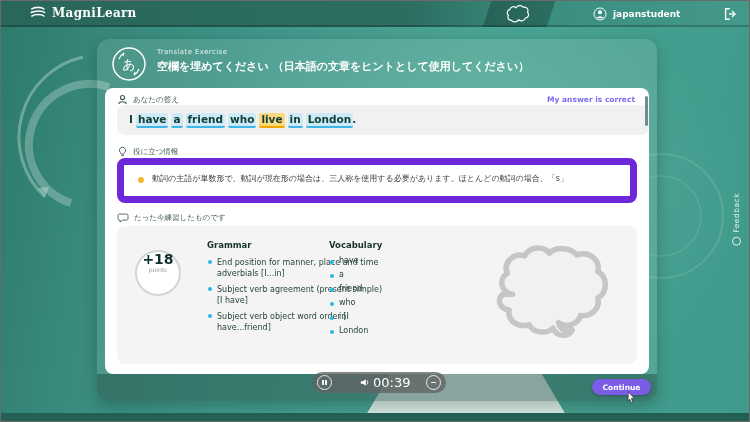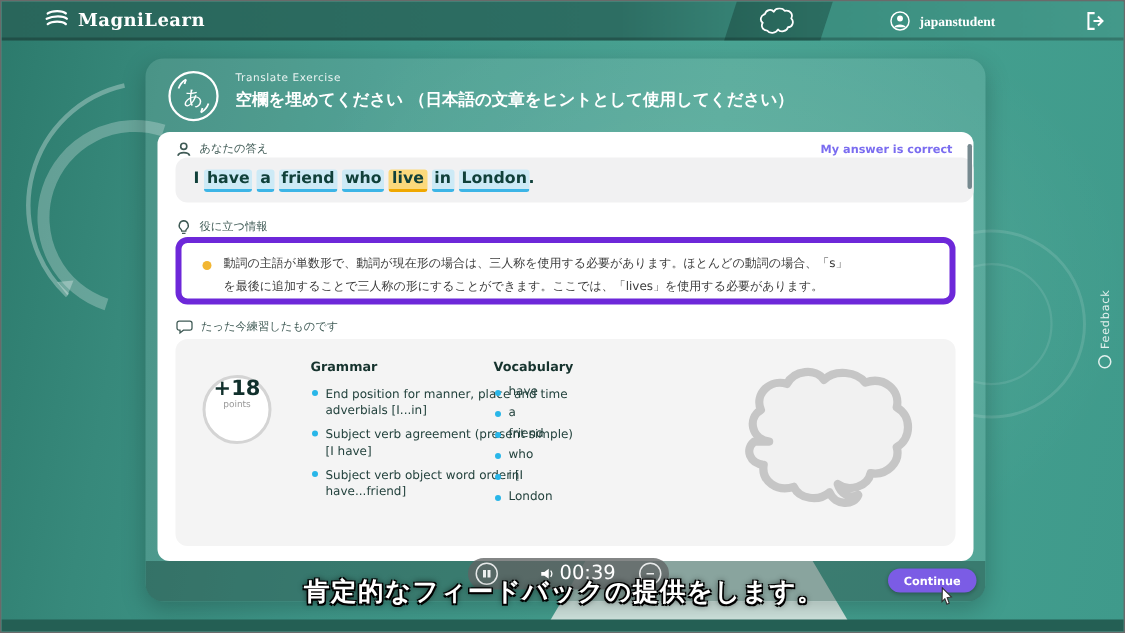--- a/index.html
+++ b/index.html
@@ -16,47 +16,47 @@
     clip-path:polygon(13% 0,87% 0,100% 100%,0 100%);}
   .bottom-strip{position:absolute;left:0;bottom:0;width:750px;height:8px;background:#245f54;z-index:7;}
   
   .topbar{position:absolute;left:0;top:0;width:750px;height:26px;z-index:8;
     background:linear-gradient(90deg,#29665b 0%,#2d6e63 55%,#3b8e7f 72%,#43998a 100%);
     border-bottom:2px solid rgba(0,0,0,.22);box-sizing:border-box;}
   .brand{position:absolute;left:28px;top:4px;display:flex;align-items:center;gap:6px;}
   .brand-name{color:#fff;font-family:"DejaVu Serif","Liberation Serif",serif;font-weight:700;font-size:12px;letter-spacing:.3px;}
   .brain-tab{position:absolute;left:486px;top:0;width:64px;height:26px;background:rgba(8,38,32,.32);transform:skewX(-18deg);}
   .brain-tab-icon{position:absolute;left:504px;top:4px;}
-  .user{position:absolute;left:592px;top:0;height:26px;display:flex;align-items:center;gap:6px;font-family:Liberation Serif, serif;}
+  .user{position:absolute;left:592px;top:0;height:26px;display:flex;align-items:center;gap:6px;}
   .user-name{color:#fff;font-size:9px;font-weight:600;}
   .logout{position:absolute;left:722px;top:6px;cursor:pointer;}
   
   .feedback-tab{position:absolute;left:731px;top:192px;writing-mode:vertical-rl;transform:rotate(180deg);
     display:flex;align-items:center;gap:4px;color:rgba(255,255,255,.85);font-size:7.5px;letter-spacing:.5px;cursor:pointer;}
   .feedback-dot{width:7px;height:7px;border:1px solid rgba(255,255,255,.85);border-radius:50%;}
   
   .card{position:absolute;left:96px;top:38px;width:560px;height:362px;border-radius:12px;overflow:hidden;
     background:rgba(255,255,255,.10);box-shadow:0 5px 16px rgba(0,0,0,.22);z-index:3;}
   .card-header{position:absolute;left:0;top:0;right:0;height:49px;}
   .hdr-icon{position:absolute;left:14px;top:7px;}
   .hdr-type{position:absolute;left:60px;top:9px;color:rgba(255,255,255,.88);font-size:7px;letter-spacing:.4px;}
   .hdr-instruction{position:absolute;left:60px;top:20px;color:#fff;font-size:11px;font-weight:700;}
   .panel{position:absolute;left:8px;top:49px;width:544px;height:286px;background:#fff;border-radius:8px;}
-  .sec-label{position:absolute;display:flex;gap:5px;color:#3f5a55;font-size:7.5px;}
+  .sec-label{position:absolute;display:flex;align-items:center;gap:5px;color:#3f5a55;font-size:7.5px;}
   .answer-label{left:12px;top:6px;}
   .answer-status{position:absolute;right:14px;top:7px;color:var(--link-purple,#7a6cf0);font-size:7.5px;font-weight:600;cursor:pointer;}
   .answer-box{position:absolute;left:12px;top:17px;width:532px;height:30px;background:#f1f1f2;border-radius:8px;}
   .sentence{position:absolute;left:12px;top:8px;font-size:10.5px;font-weight:600;color:#10403a;}
   .w{display:inline-block;margin-right:3px;padding:0 2px 1px;border-bottom:2.5px solid transparent;border-radius:2px;}
   .w.none{padding:0 0 1px;background:none;}
   .w.punct{margin-left:-4px;padding:0;}
   .w.correct{background:var(--correct-highlight,#cdeaf6);border-bottom-color:var(--correct-underline,#3db5e6);}
   .w.error{background:var(--error-highlight,#fbd97c);border-bottom-color:var(--error-underline,#f0a800);}
   .info-label{left:12px;top:58px;}
-  .info-box{position:absolute;left:12px;top:70px;width:520px;height:45px;border:4px solid #6d28d9;border-radius:8px;background:#fff;box-sizing:border-box;}
+  .info-box{position:absolute;left:12px;top:70px;width:520px;height:45px;border:7px solid #6d28d9;border-radius:8px;background:#fff;box-sizing:border-box;}
   .tip-dot{position:absolute;left:14px;top:12px;width:6px;height:6px;border-radius:50%;background:var(--tip-bullet-yellow,#f2b632);}
   .tip-text{position:absolute;left:28px;top:6px;right:16px;font-size:8px;line-height:15px;color:#3c3c3c;}
   .practiced-label{left:12px;top:125px;}
   .practiced-box{position:absolute;left:12px;top:138px;width:520px;height:138px;background:#f4f4f4;border-radius:8px;}
   .points-circle{position:absolute;left:18px;top:24px;width:46px;height:46px;border:2.5px solid #d4d4d4;border-radius:50%;background:#fff;
     display:flex;flex-direction:column;align-items:center;justify-content:flex-start;box-sizing:border-box;}
   .points-value{font-size:14px;font-weight:800;color:#11302c;line-height:14px;}
   .points-unit{font-size:6px;color:#999;}
   .col{position:absolute;top:14px;}
   .col-grammar{left:90px;width:182px;}
@@ -173,21 +173,20 @@
         <svg width="11" height="11" viewBox="0 0 14 14">
           <path d="M7 1.5 a4 4 0 0 1 2.5 7 c-.6.5 -.8 1 -.8 1.8 h-3.4 c0 -.8 -.2 -1.3 -.8 -1.8 a4 4 0 0 1 2.5 -7 Z" stroke="#3f5a55" stroke-width="1.2" fill="none"></path>
           <path d="M5.5 12.2 h3" stroke="#3f5a55" stroke-width="1.2"></path>
         </svg>
         <span>役に立つ情報</span>
       </div>
       <div class="info-box">
         <span class="tip-dot"></span>
         <div class="tip-text">
           <div>動詞の主語が単数形で、動詞が現在形の場合は、三人称を使用する必要があります。ほとんどの動詞の場合、「s」</div>
-          <div>を最後に追加することで三人称の形にすることができます。ここでは、「lives」を使用する必要があります。</div>
         </div>
       </div>
 
       <div class="sec-label practiced-label">
         <svg width="12" height="10" viewBox="0 0 16 14">
           <path d="M3 1.5 h10 a2 2 0 0 1 2 2 v4.5 a2 2 0 0 1 -2 2 h-6 l-3.2 2.6 v-2.6 h-0.8 a2 2 0 0 1 -2 -2 v-4.5 a2 2 0 0 1 2 -2 Z" stroke="#3f5a55" stroke-width="1.2" fill="none"></path>
         </svg>
         <span>たった今練習したものです</span>
       </div>
       <div class="practiced-box">
@@ -238,16 +237,15 @@
     <span class="pill-time">00:39</span>
     <div class="pill-circle">
       <span class="pill-dash"></span>
     </div>
   </div>
 
   <svg class="cursor-icon" width="10" height="13" viewBox="0 0 10 14" style="position:absolute;left:625px;top:390px;z-index:9;">
     <path d="M2 1 L8.5 7.5 L5.5 8 L7 12 L5.3 12.7 L3.8 8.8 L1.8 10.8 Z" fill="#fff" stroke="#333" stroke-width="0.8"></path>
   </svg>
 
-  <div class="subtitle">肯定的なフィードバックの提供をします。</div>
 
   <div class="bottom-strip"></div>
 </div>
 
 </body></html>

